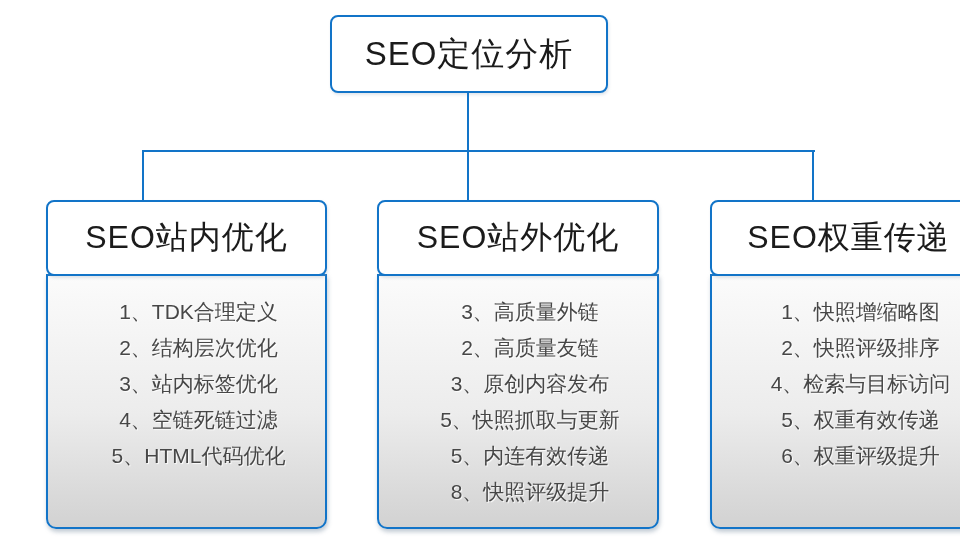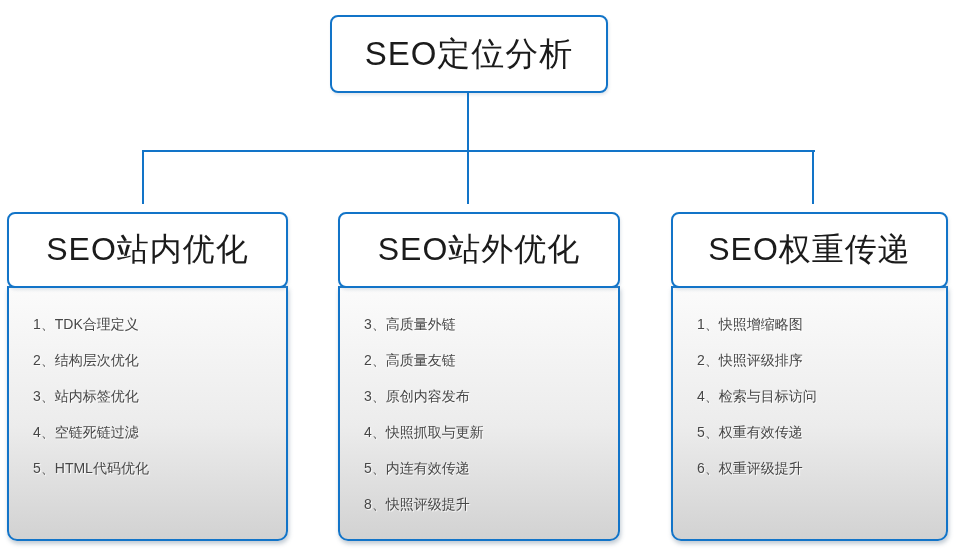--- a/index.html
+++ b/index.html
@@ -32,21 +32,21 @@
     box-shadow:1px 2px 3px rgba(140,160,180,0.25);
   }
   .line{position:absolute;background:var(--accent);}
   .line.v{width:2px;}
   .line.h{height:2px;}
   .stem{left:467px;top:93px;height:58px;}
   .bar{left:142px;top:150px;width:673px;}
   .drop-left{left:142px;top:150px;height:54px;}
   .drop-center{left:467px;top:150px;height:54px;}
   .drop-right{left:812px;top:150px;height:54px;}
-  .branch{position:absolute;top:212px;}
+  .branch{position:absolute;top:200px;margin-left:39px;}
   .branch-1{left:7px;width:281px;}
   .branch-2{left:330px;width:282px;padding-left:8px;}
   .branch-3{left:671px;width:277px;}
   .branch-header{
     box-sizing:border-box;
     width:100%;height:76px;
     background:#ffffff;
     border:2px solid var(--accent);
     border-radius:8px;
     display:flex;align-items:center;justify-content:center;
@@ -65,24 +65,25 @@
     border:2px solid var(--accent);
     border-radius:0 0 10px 10px;
     padding:18px 0 0 24px;
     box-shadow:1px 3px 4px rgba(120,140,160,0.45);
     position:relative;
     z-index:1;
   }
   .list-item{
     height:36px;
     line-height:36px;
-    font-size:14px;
+    font-size:21px;
     color:var(--item-color);
     text-shadow:1px 1px 1px rgba(255,255,255,0.95);
     white-space:nowrap;
+    text-align:center;
   }
 </style>
 </head>
 <body>
 
 <div class="canvas">
 
   <div class="node-root">
     <span>SEO定位分析</span>
   </div>
@@ -107,21 +108,21 @@
   </div>
 
   <div class="branch branch-2">
     <div class="branch-header">
       <span>SEO站外优化</span>
     </div>
     <div class="branch-list">
       <div class="list-item">3、高质量外链</div>
       <div class="list-item">2、高质量友链</div>
       <div class="list-item">3、原创内容发布</div>
-      <div class="list-item">4、快照抓取与更新</div>
+      <div class="list-item">5、快照抓取与更新</div>
       <div class="list-item">5、内连有效传递</div>
       <div class="list-item">8、快照评级提升</div>
     </div>
   </div>
 
   <div class="branch branch-3">
     <div class="branch-header">
       <span>SEO权重传递</span>
     </div>
     <div class="branch-list">

